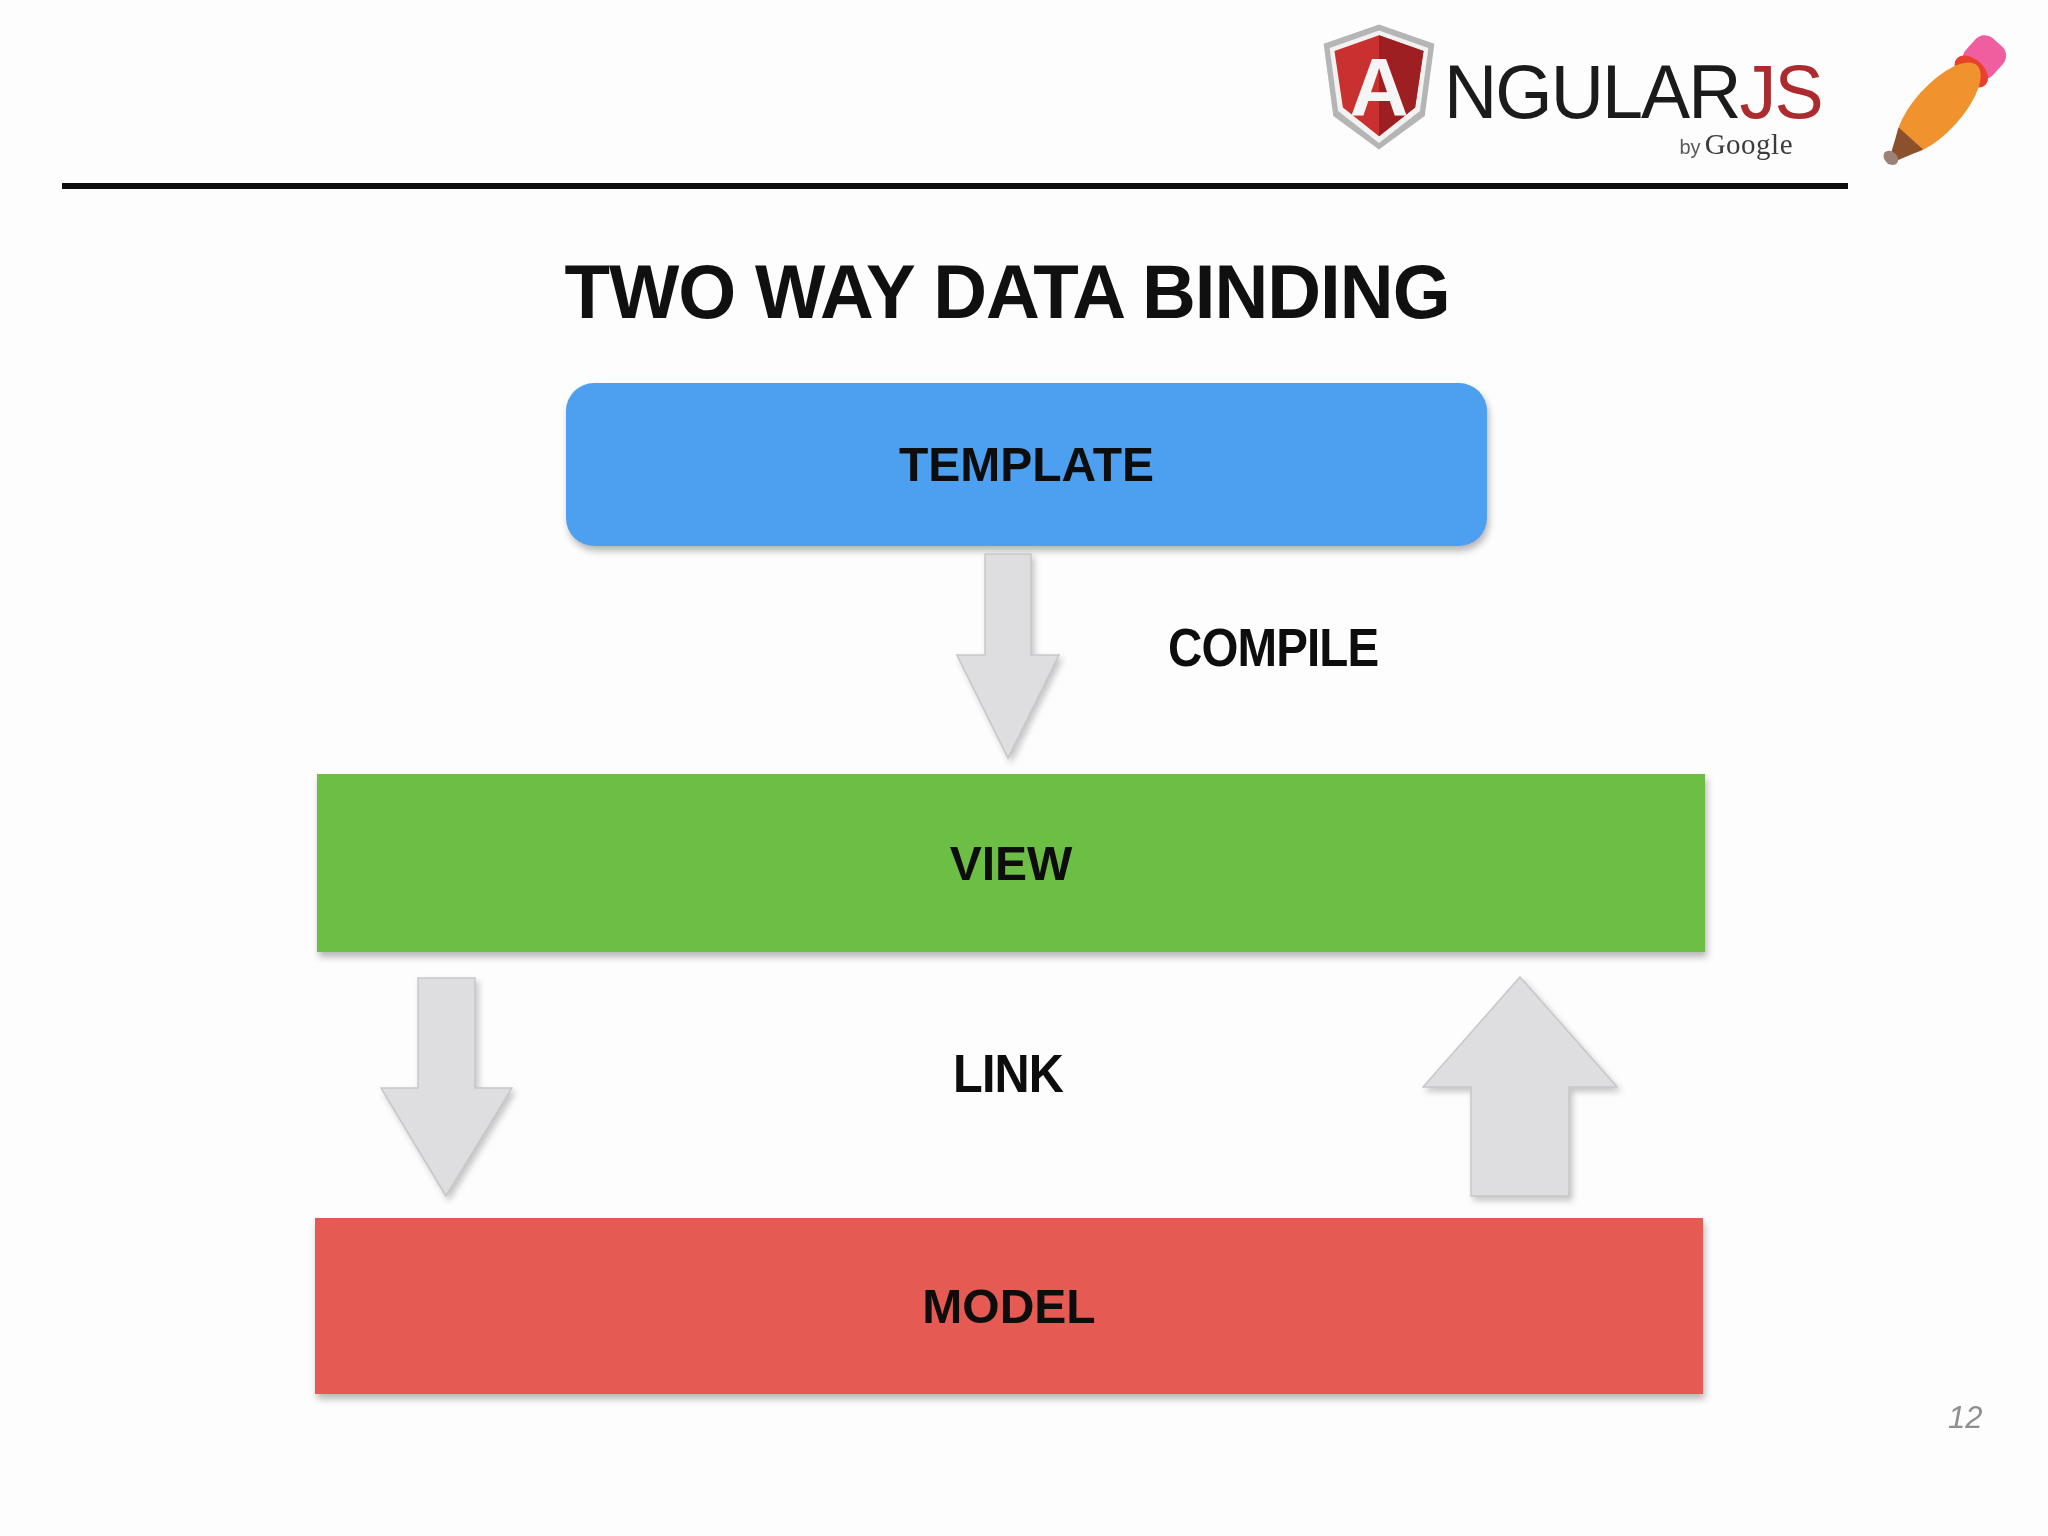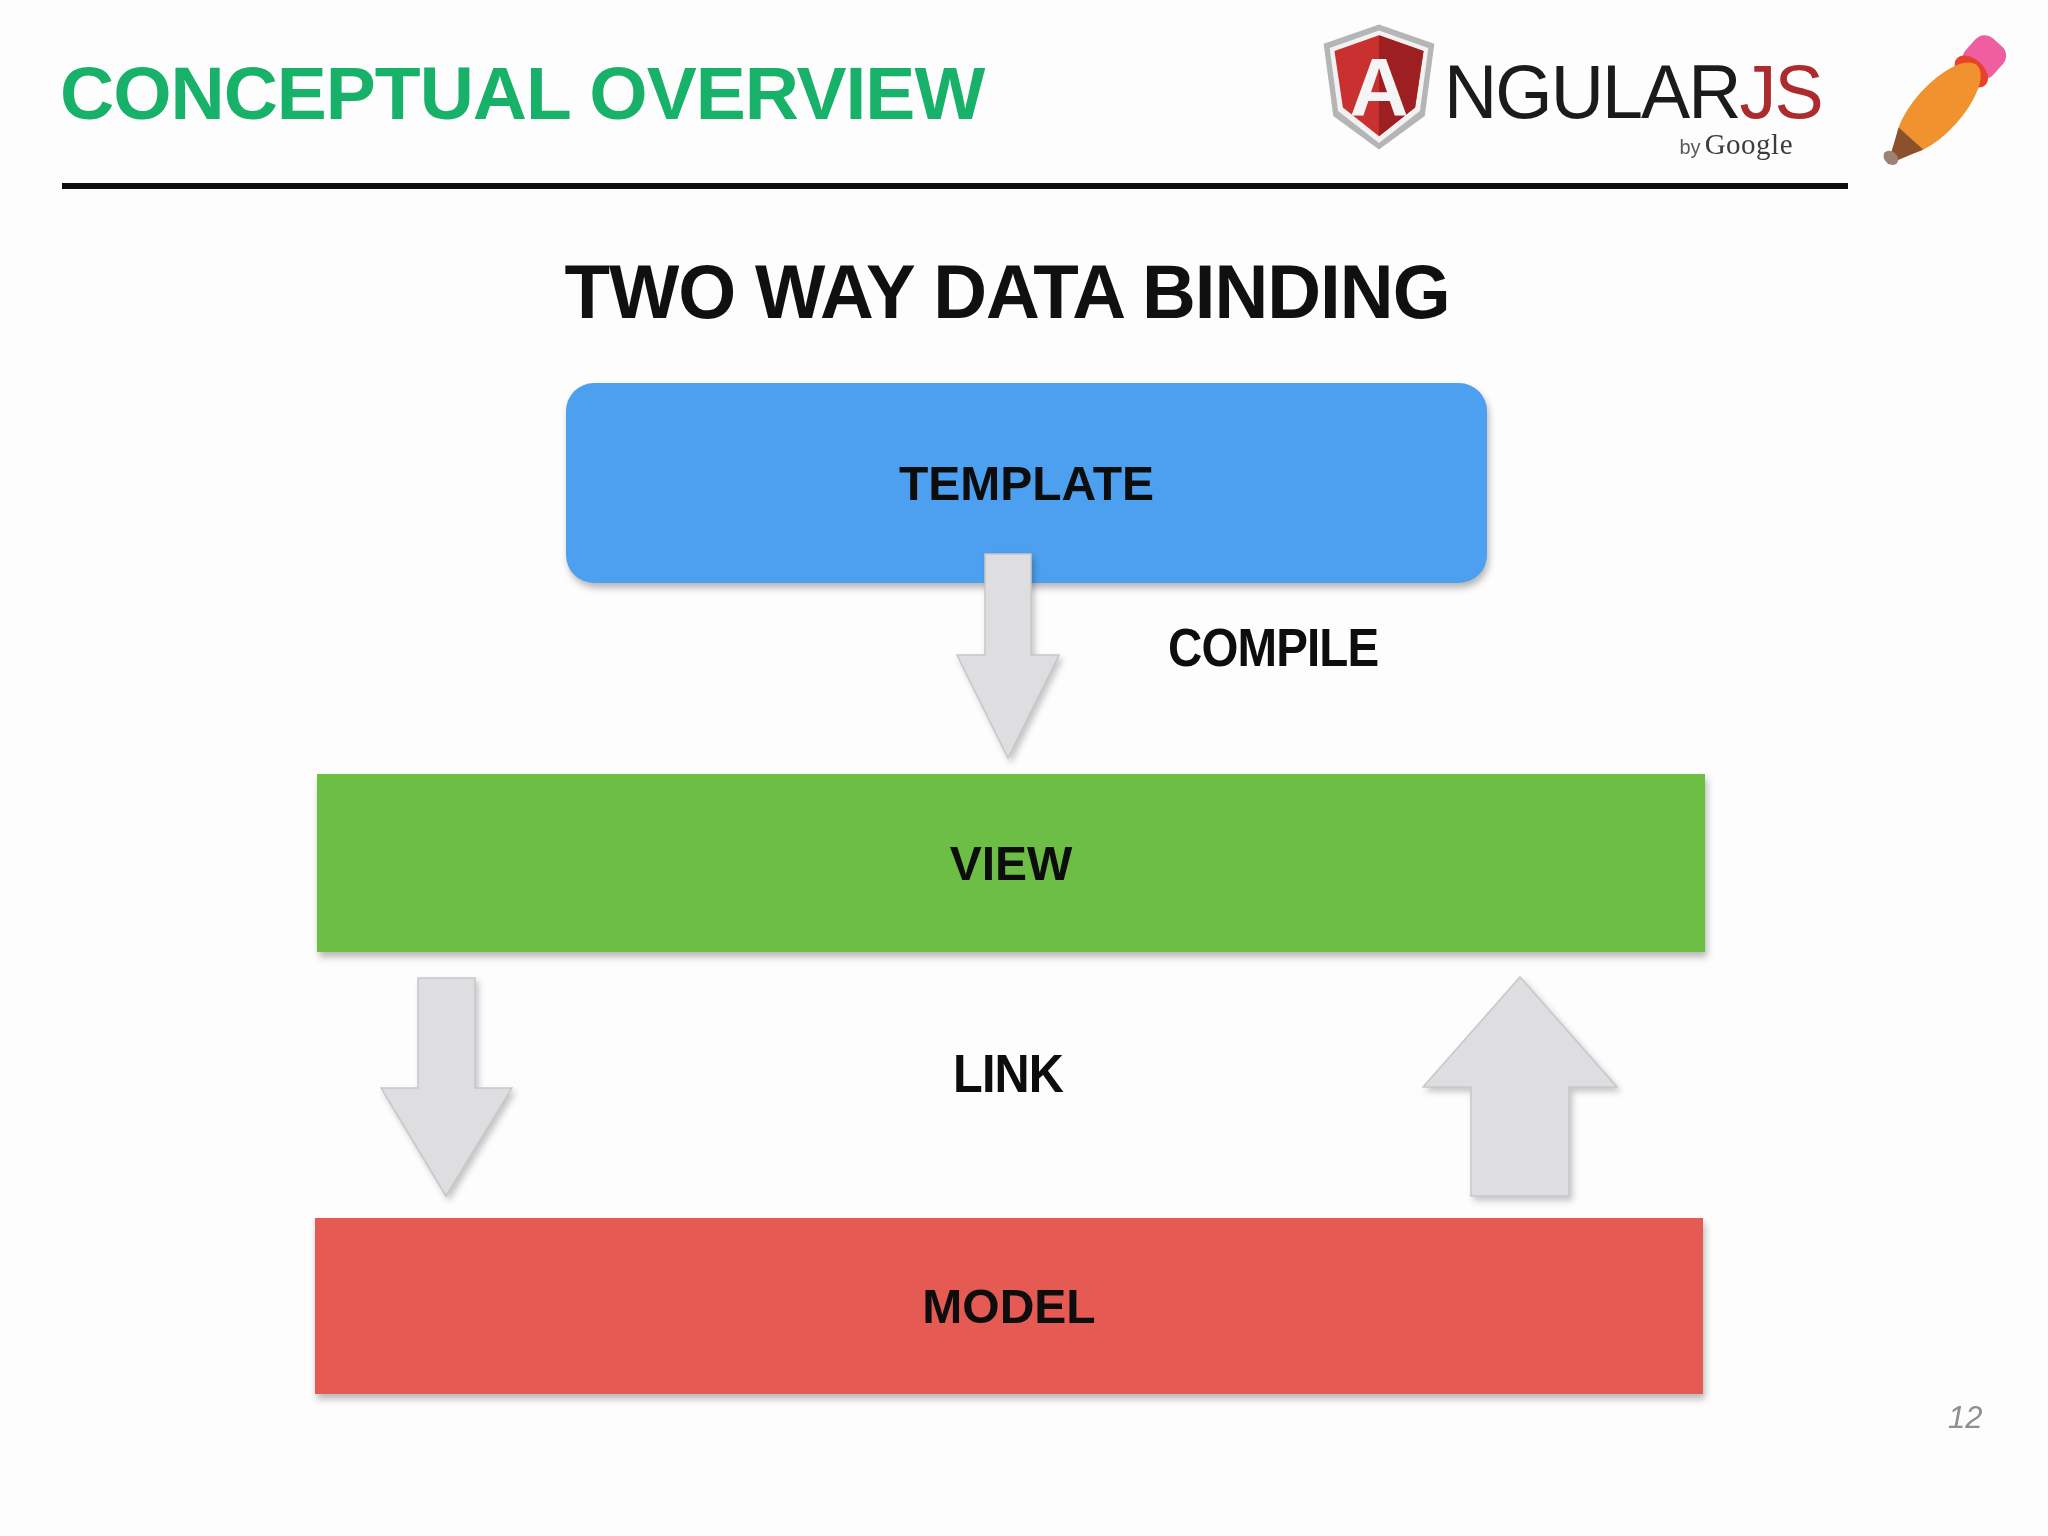--- a/index.html
+++ b/index.html
@@ -36,42 +36,41 @@
   .diagram-heading{
     position:absolute;left:0;top:254px;width:2014px;text-align:center;
     font-size:76px;font-weight:700;letter-spacing:-1px;line-height:1;color:#101010;
     transform:scaleX(0.98);
   }
   .node{
     position:absolute;display:flex;align-items:center;justify-content:center;
     color:#0d0d0d;font-size:48px;font-weight:700;letter-spacing:0;
     box-shadow:2px 5px 7px rgba(0,0,0,0.28);
   }
-  .node-template{left:566px;top:383px;width:921px;height:200px;border-radius:28px;}
+  .node-template{left:566px;top:383px;width:921px;height:163px;border-radius:28px;}
   .node-view{left:317px;top:774px;width:1388px;height:178px;}
   .node-model{left:315px;top:1218px;width:1388px;height:176px;}
   .arrow{position:absolute;filter:drop-shadow(3px 4px 3px rgba(0,0,0,0.22));}
   .arrow polygon{fill:#dedee0;stroke:#c7c7c9;stroke-width:1.5;}
   .edge-label{
     position:absolute;font-size:54px;font-weight:700;letter-spacing:-1px;color:#0d0d0d;
     line-height:1;white-space:nowrap;
   }
   .label-compile{left:1168px;top:620px;transform:scaleX(0.88);transform-origin:left top;}
   .label-link{left:908px;top:1046px;width:200px;text-align:center;transform:scaleX(0.9);}
   
   .page-number{
     position:absolute;left:1948px;top:1400px;font-size:31px;font-style:italic;color:#8f8f93;
   }
 </style>
 </head>
 <body>
 
 <div id="slide">
 
-  <div class="page-title">CONCEPTUAL OVERVIEW</div>
   <div class="title-underline"></div>
 
   <div class="logo">
     <svg class="shield" viewBox="0 0 100 108" xmlns="http://www.w3.org/2000/svg">
       <polygon points="50,2 96,18 88,78 50,106 12,78 4,18" fill="#b5b5b5"></polygon>
       <polygon points="50,7 91,21.5 84,74 50,100.5 16,74 9,21.5" fill="#f2f2f2"></polygon>
       <polygon points="50,11 87,24 80,71 50,95 20,71 13,24" fill="#c93130"></polygon>
       <polygon points="50,11 87,24 80,71 50,95" fill="#9e1f22"></polygon>
       <text x="50" y="77" text-anchor="middle" fill="#f5f5f5" font-family="Liberation Sans, sans-serif" font-size="68" font-weight="700">A</text>
     </svg>

